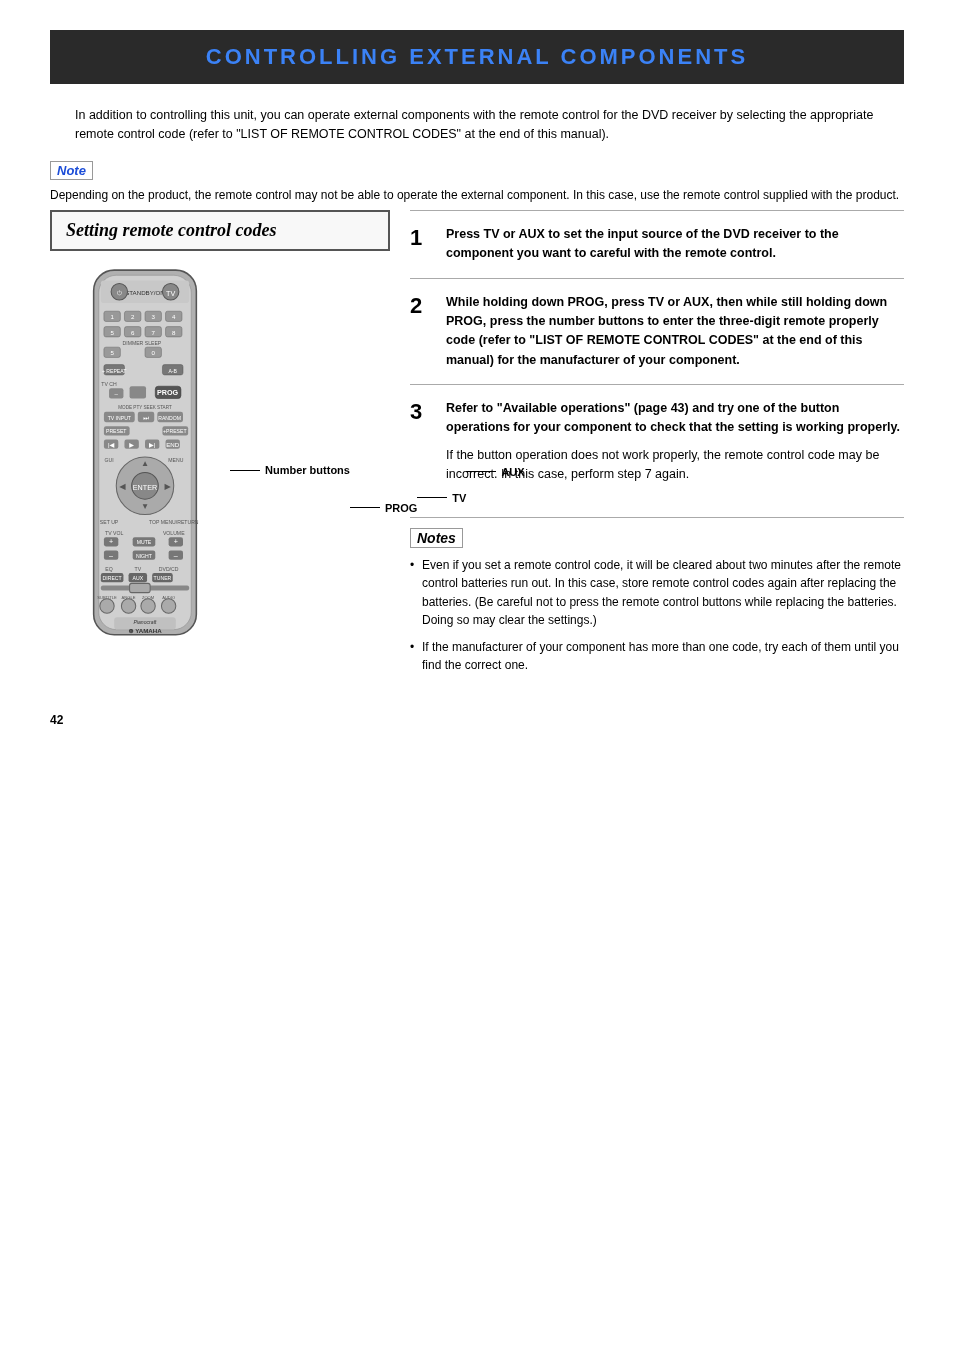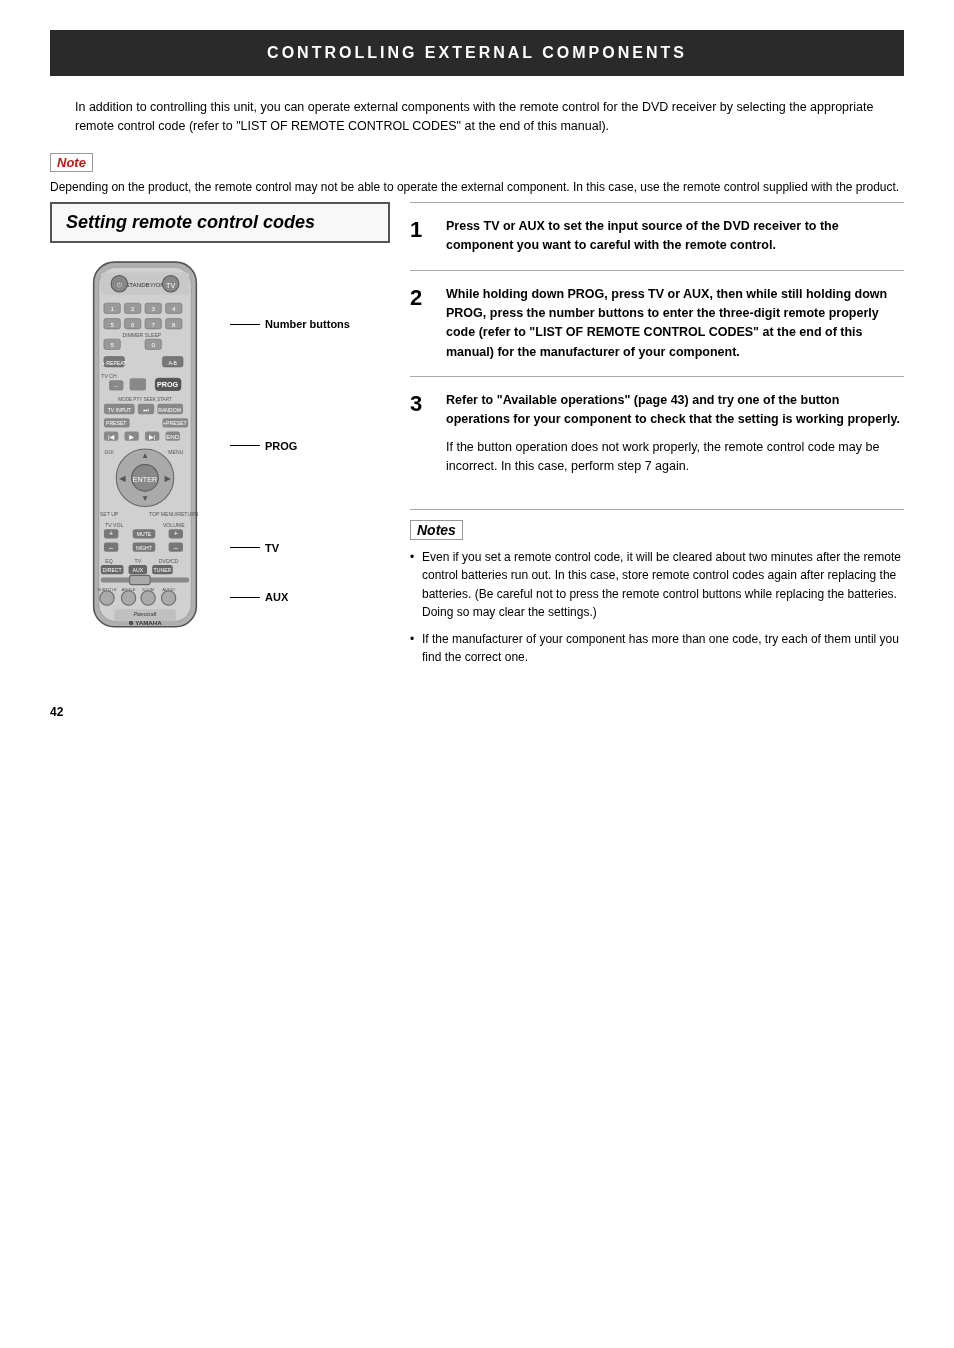--- a/index.html
+++ b/index.html
@@ -9,26 +9,26 @@
       font-size: 13px;
       color: #000;
       width: 954px;
       min-height: 1348px;
       padding: 30px 50px 40px 50px;
     }
 
     
     .page-title-bar {
       background: #2a2a2a;
-      color: #ffffff;
+      color: #3b82f6;
       text-align: center;
       padding: 14px 20px;
       margin-bottom: 22px;
       letter-spacing: 3px;
-      font-size: 16px;
+      font-size: 22px;
       font-weight: bold;
       font-family: Arial, Helvetica, sans-serif;
     }
 
     
     .intro-text {
       font-size: 12.5px;
       line-height: 1.55;
       margin-bottom: 16px;
       margin-left: 25px;
@@ -38,21 +38,21 @@
     .note-box {
       border: 1px solid #999;
       display: inline-block;
       padding: 1px 6px;
       margin-bottom: 6px;
     }
     .note-label {
       font-style: italic;
       font-weight: bold;
       font-size: 13px;
-      color: #b91c1c;
+      color: #1d4ed8;
     }
     .note-text {
       font-size: 12px;
       line-height: 1.5;
       margin-bottom: 6px;
     }
 
     
     .two-col {
       display: flex;
@@ -68,32 +68,33 @@
 
     
     .section-heading {
       border: 2px solid #555;
       padding: 8px 14px;
       font-size: 18px;
       font-style: italic;
       font-weight: bold;
       margin-bottom: 14px;
       background: #f8f8f8;
+      font-family: Liberation Serif, serif;
     }
 
     .section-desc {
       font-size: 12.5px;
       line-height: 1.55;
       margin-bottom: 16px;
     }
 
     
     .remote-diagram {
       display: flex;
-      align-items: center;
+      align-items: flex-end;
       gap: 10px;
       margin-left: 20px;
     }
 
     .remote-svg-wrap {
       flex-shrink: 0;
     }
 
     
     .right-col {
@@ -337,21 +338,21 @@
           <circle cx="49" cy="332" r="7" fill="#aaa" stroke="#666" stroke-width="1"></circle>
           <circle cx="68" cy="332" r="7" fill="#aaa" stroke="#666" stroke-width="1"></circle>
           <circle cx="88" cy="332" r="7" fill="#aaa" stroke="#666" stroke-width="1"></circle>
 
           <rect x="35" y="343" width="60" height="12" rx="3" fill="#c0c0c0"></rect>
           <text x="65" y="350" text-anchor="middle" font-size="5" fill="#333" font-family="Arial" font-style="italic">Pianocraft</text>
           <text x="65" y="358" text-anchor="middle" font-size="6" fill="#333" font-family="Arial" font-weight="bold">⊛ YAMAHA</text>
         </svg>
       </div>
 
-      <div style="position:relative; display:flex; flex-direction:column; height:380px; justify-content:space-around; padding-top:40px; padding-bottom:20px;">
+      <div style="position:relative; display:flex; height:380px; justify-content:space-around; padding-top:40px; padding-bottom:20px;">
 
         <div style="display:flex; align-items:center; gap:5px; margin-top:5px;">
           <div style="width:30px; height:1px; background:#000;"></div>
           <span style="font-size:11px; font-weight:bold; white-space:nowrap;">Number
 buttons</span>
         </div>
 
         <div style="display:flex; align-items:center; gap:5px; margin-top:80px;">
           <div style="width:30px; height:1px; background:#000;"></div>
           <span style="font-size:11px; font-weight:bold;">PROG</span>

